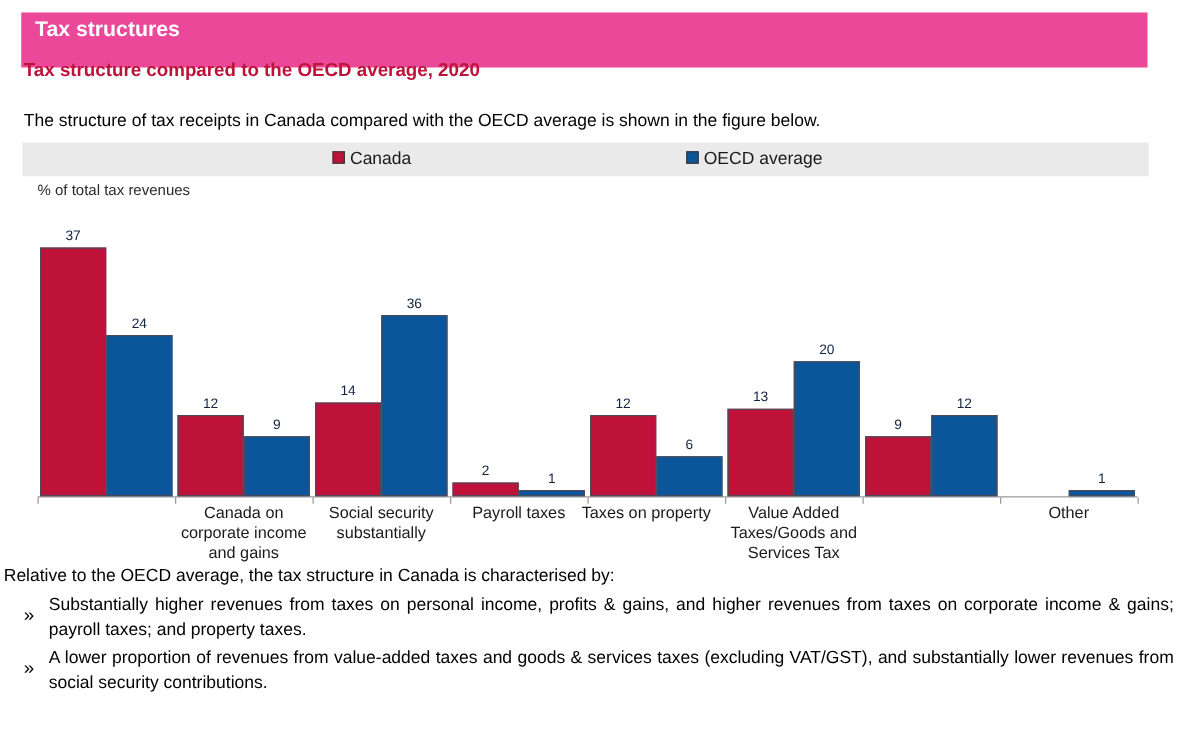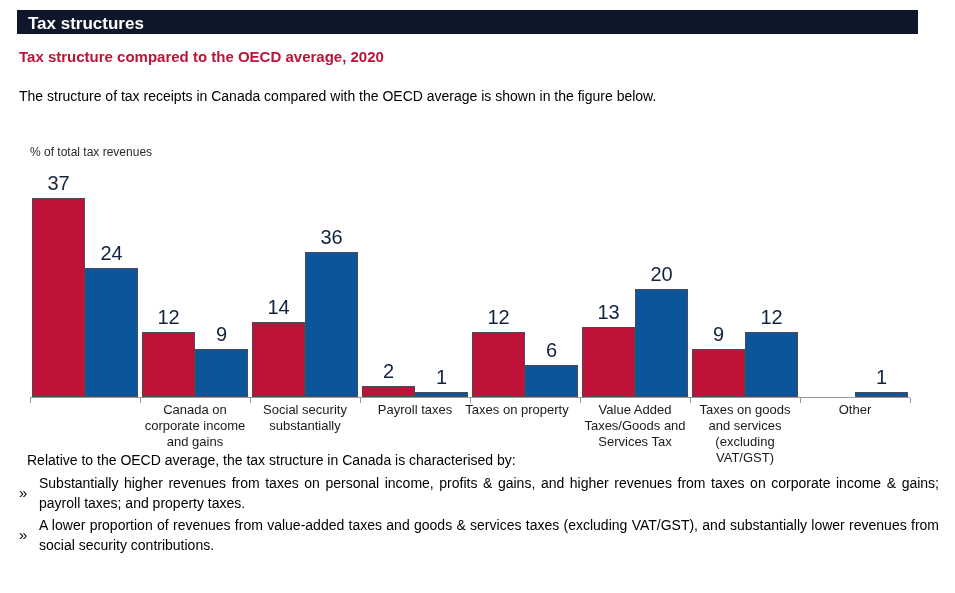--- a/index.html
+++ b/index.html
@@ -15,22 +15,22 @@
     color: #000000;
     overflow: hidden;
   }
 
   
   #header-band {
     position: absolute;
     left: 17px;
     top: 10px;
     width: 901px;
-    height: 24px;
-    background: #0f172a;
+    height: 44px;
+    background: #ec4899;
     box-sizing: border-box;
   }
   #header-title {
     position: absolute;
     left: 11px;
     top: 4px;
     font-size: 17px;
     font-weight: bold;
     color: #ffffff;
     letter-spacing: 0px;
@@ -163,21 +163,21 @@
   }
   .bar.red  { background: #BE1238; }
   .bar.blue { background: #0B559B; }
   .bar.zero { background: transparent; border: none; }
   .bar-value {
     position: absolute;
     width: 60px;
     text-align: center;
     left: 50%;
     transform: translateX(-50%);
-    font-size: 20px;
+    font-size: 11px;
     color: #12233f;
     pointer-events: none;
   }
 
   
   #xlabels {
     position: absolute;
     left: 0px;
     top: 288px;
     width: 901px;
@@ -188,21 +188,21 @@
     top: 0px;
     text-align: center;
     font-size: 13px;
     line-height: 16px;
     color: #1a1a1a;
   }
 
   
   #summary-lead {
     position: absolute;
-    left: 27px;
+    left: 3px;
     top: 452px;
     font-size: 14px;
     color: #000000;
     white-space: nowrap;
   }
   .bullet-row {
     position: absolute;
     left: 19px;
     width: 920px;
     display: flex;
@@ -234,20 +234,30 @@
 <div id="header-band">
   <div id="header-title">Tax structures</div>
 </div>
 
 <div id="subtitle">Tax structure compared to the OECD average, 2020</div>
 
 <div id="intro-text">The structure of tax receipts in Canada compared with the OECD average is shown in the figure below.</div>
 
 <div id="chart">
 
+  <div id="legend-band">
+    <div class="legend-entry" id="legend-canada">
+      <span class="legend-swatch red"></span>
+      <span>Canada</span>
+    </div>
+    <div class="legend-entry" id="legend-oecd">
+      <span class="legend-swatch blue"></span>
+      <span>OECD average</span>
+    </div>
+  </div>
 
   <div id="axis-caption">% of total tax revenues</div>
 
   <div id="plot">
     <div id="axis-line"></div>
 
   <div class="axis-tick" style="left: 12px; bottom: -5px;"></div>
       <div class="axis-tick" style="left: 122px; bottom: -5px;"></div>
       <div class="axis-tick" style="left: 232px; bottom: -5px;"></div>
       <div class="axis-tick" style="left: 342px; bottom: -5px;"></div>
@@ -352,21 +362,20 @@
         </div>
       </div>
     </div>
 
   <div id="xlabels">
       <div class="xlabel" style="left: 122px; width: 110px;">Canada on corporate income and gains</div>
       <div class="xlabel" style="left: 232px; width: 110px;">Social security substantially</div>
       <div class="xlabel" style="left: 342px; width: 110px;">Payroll taxes</div>
       <div class="xlabel" style="left: 444px; width: 110px;">Taxes on property</div>
       <div class="xlabel" style="left: 562px; width: 110px;">Value Added Taxes/Goods and Services Tax</div>
-      <div class="xlabel" style="left: 672px; width: 110px;">Taxes on goods and services (excluding VAT/GST)</div>
       <div class="xlabel" style="left: 782px; width: 110px;">Other</div>
     </div>
 </div>
 
 <div id="summary-lead">Relative to the OECD average, the tax structure in Canada is characterised by:</div>
 
 <div class="bullet-row" id="bullet-0">
   <div class="bullet-mark">»</div>
   <div class="bullet-text">Substantially higher revenues from taxes on personal income, profits &amp; gains, and higher revenues from taxes on corporate income &amp; gains; payroll taxes; and property taxes.</div>
 </div>

